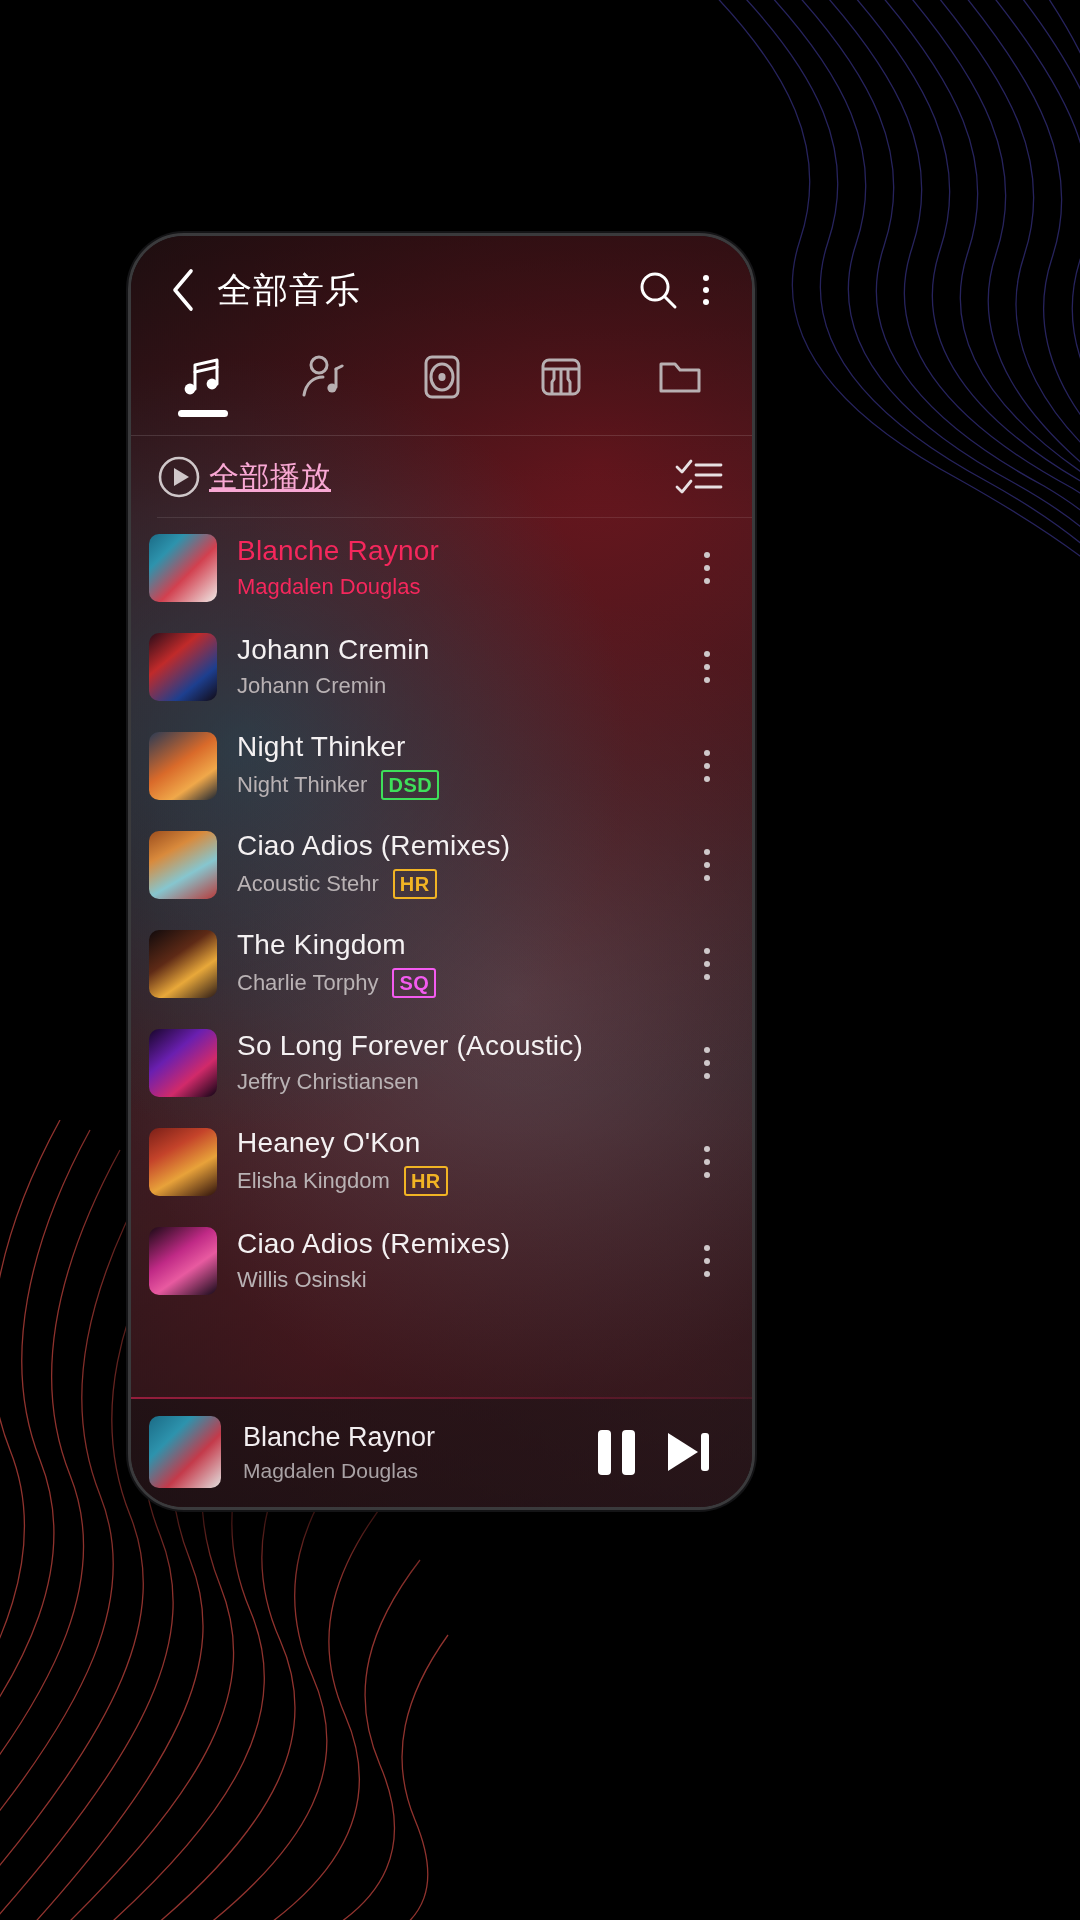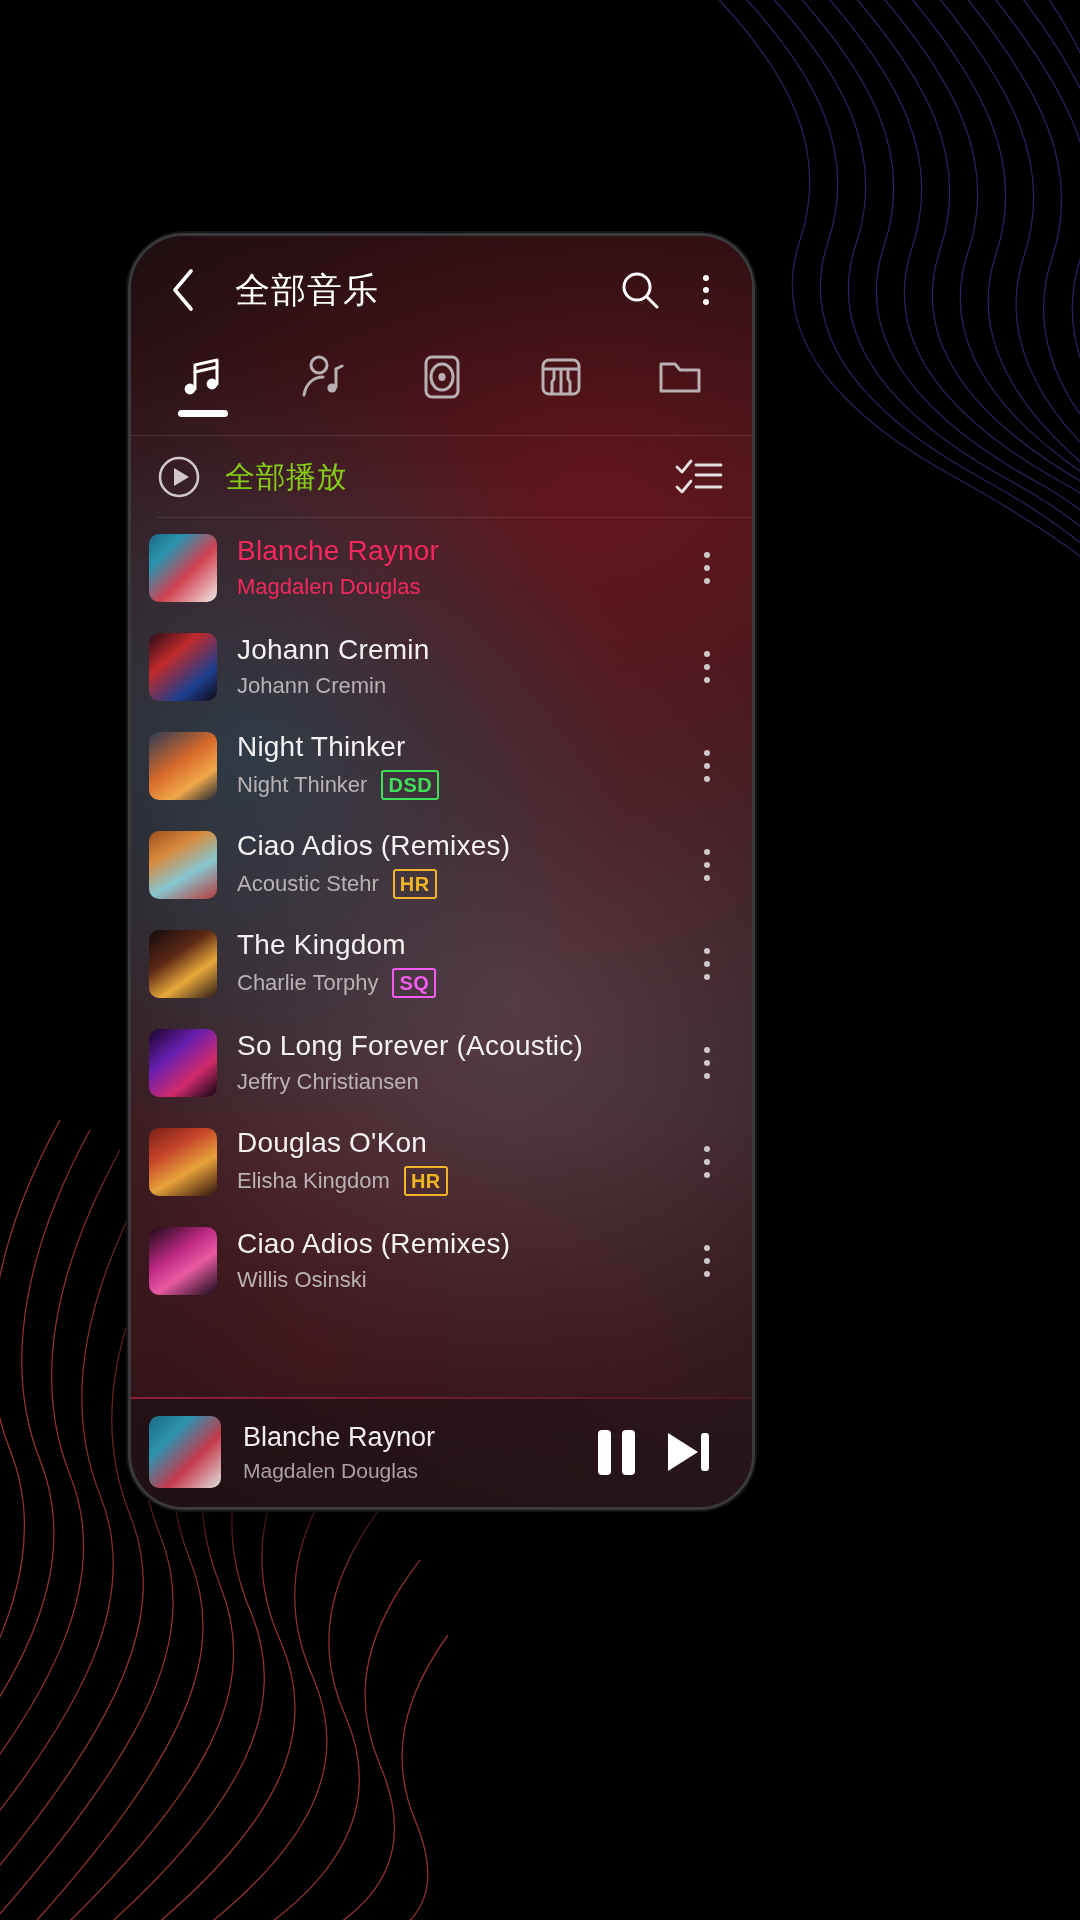--- a/index.html
+++ b/index.html
@@ -32,40 +32,40 @@
       radial-gradient(circle at 30% 88%, rgba(130,35,45,.65) 0%, rgba(110,30,40,0) 52%),
       radial-gradient(circle at 88% 92%, rgba(120,60,70,.5) 0%, rgba(90,45,55,0) 50%),
       linear-gradient(160deg,#241417 0%,#3a1d22 30%,#2c2226 60%,#1d1417 100%);
     filter:blur(0px);
   }
   #tint { position:absolute; inset:0; background:linear-gradient(180deg,rgba(12,8,9,.55) 0%,rgba(14,9,11,.22) 22%,rgba(12,8,10,.25) 70%,rgba(10,7,9,.55) 100%); }
 
   #content { position:absolute; inset:0; display:flex; flex-direction:column; }
 
   
-  .topbar { height:108px; display:flex; align-items:center; padding:0 26px; flex:none;gap:18px; }
+  .topbar { height:108px; display:flex; align-items:center; padding:0 26px; flex:none; }
   .back-btn { width:52px; height:52px; display:flex; align-items:center; justify-content:center; cursor:pointer; }
   .title { color:#fff; font-size:35px; letter-spacing:1px; margin-left:8px; font-weight:400; white-space:nowrap; }
   .topbar-spacer { flex:1; }
   .top-icon { width:56px; height:56px; display:flex; align-items:center; justify-content:center; cursor:pointer; }
   .top-icon.kebab { width:40px; }
   .dot { width:6px; height:6px; border-radius:50%; background:#fff; margin:3px 0; }
 
   
   .tabbar { height:92px; display:flex; align-items:flex-start; padding:0 12px; flex:none; position:relative; }
   .tab { flex:1; display:flex; flex-direction:column; align-items:center; cursor:pointer; padding-top:6px; }
   .tab .tico { height:54px; display:flex; align-items:center; justify-content:center; }
   .tab-underline { width:50px; height:7px; border-radius:4px; background:#fff; margin-top:6px; }
   .tab-underline.hidden { background:transparent; }
   .tabbar-rule { position:absolute; left:0; right:0; bottom:0; height:1px; background:rgba(255,255,255,.13); }
 
   
   .playall { height:82px; display:flex; align-items:center; padding:0 26px; flex:none; position:relative; }
   .playall-left { display:flex; align-items:center; cursor:pointer; }
-  .playall-label { color:#84cc16; font-size:30px; margin-left:24px; letter-spacing:.5px; }
+  .playall-label { color:#f9a8d4; font-size:30px; margin-left:8px; letter-spacing:.5px;text-decoration:underline; }
   .playall-spacer { flex:1; }
   .playall-rule { position:absolute; left:26px; right:0; bottom:0; height:1px; background:rgba(255,255,255,.10); }
 
   
   .list { flex:1; overflow:hidden; }
   .song { height:99px; display:flex; align-items:center; padding:0 22px 0 18px; position:relative; cursor:pointer; }
   .art { width:68px; height:68px; border-radius:10px; flex:none; overflow:hidden; position:relative; }
   .meta { flex:1; margin-left:20px; min-width:0; }
   .s-title { font-size:28px; color:#f4f1f2; white-space:nowrap; overflow:hidden; text-overflow:ellipsis; letter-spacing:.2px; }
   .s-sub { font-size:22px; color:#b9b2b4; margin-top:7px; display:flex; align-items:center; white-space:nowrap; overflow:hidden; }
@@ -353,21 +353,21 @@
               <div class="d"></div>
               <div class="d"></div>
               <div class="d"></div>
             </div>
           </div>
           <div class="song">
             <div class="art">
               <div class="g1" style="background: linear-gradient(150deg, rgb(122, 31, 24) 0%, rgb(196, 67, 42) 32%, rgb(232, 162, 58) 62%, rgb(44, 16, 12) 100%);"></div>
             </div>
             <div class="meta">
-              <div class="s-title">Douglas O'Kon</div>
+              <div class="s-title">Heaney O'Kon</div>
               <div class="s-sub">
                 <span>Elisha Kingdom</span>
                 <span class="badge hr">HR</span>
               </div>
             </div>
             <div class="kebab-btn">
               <div class="d"></div>
               <div class="d"></div>
               <div class="d"></div>
             </div>

